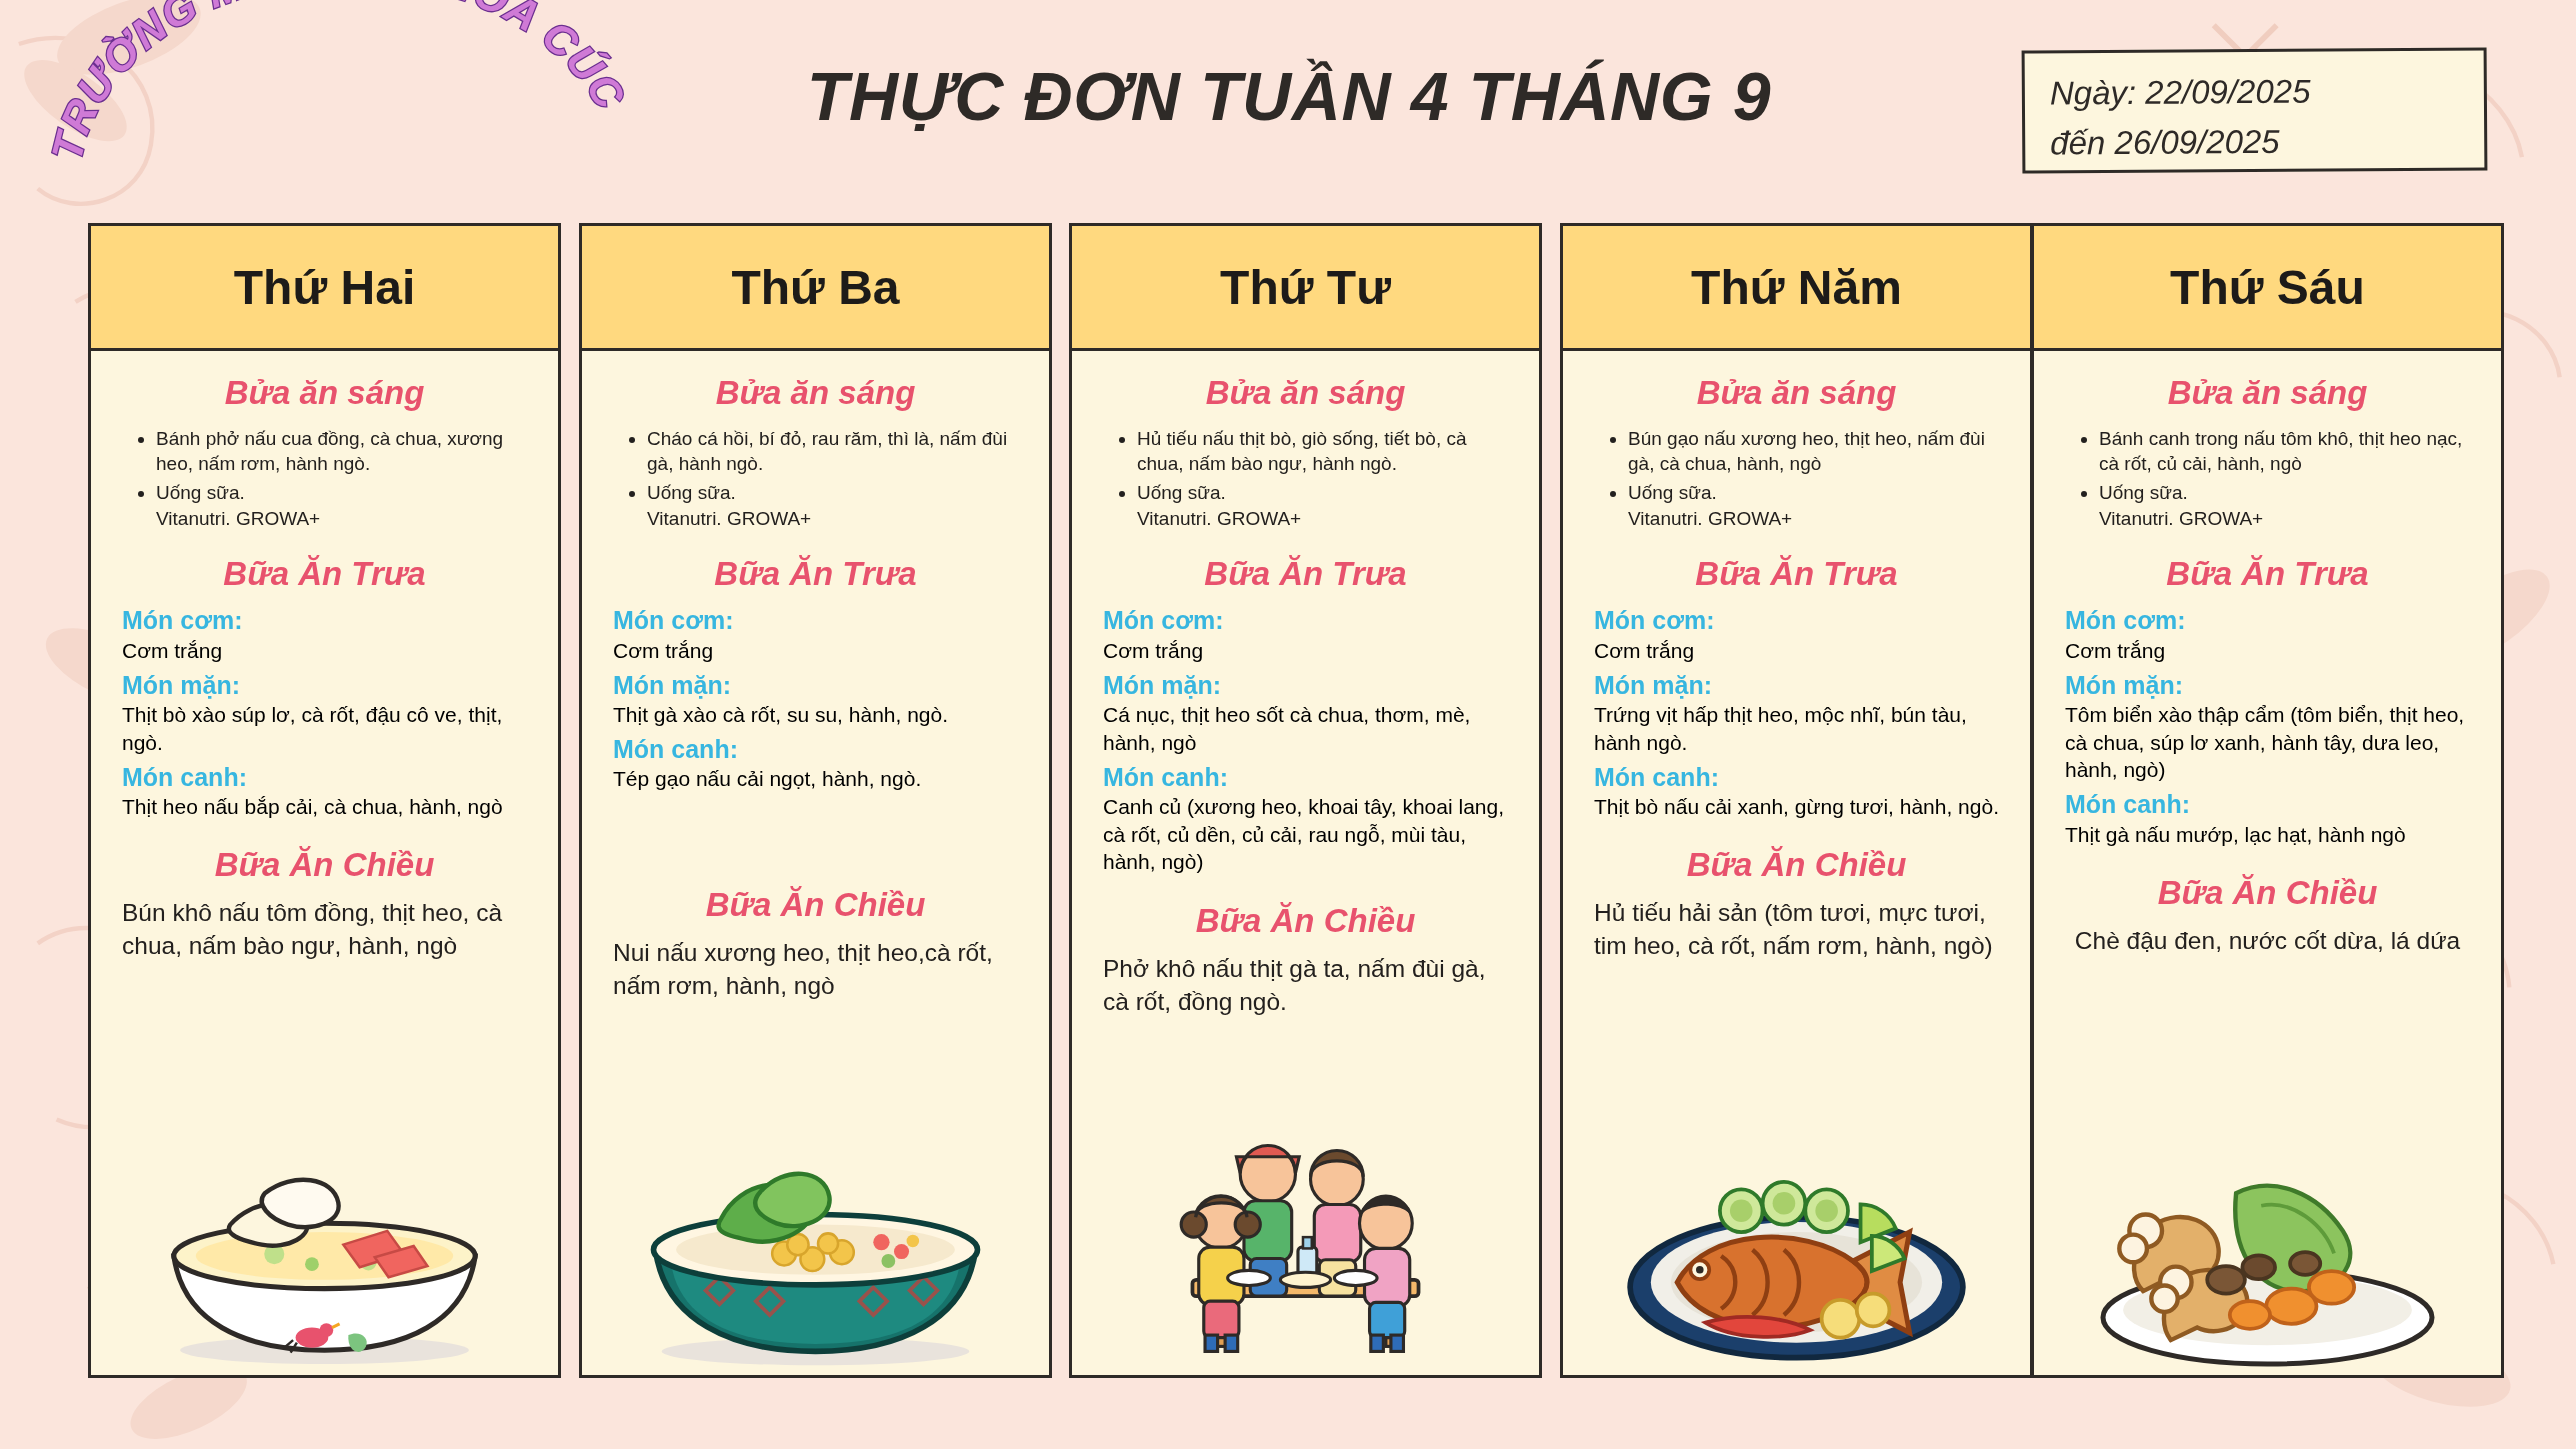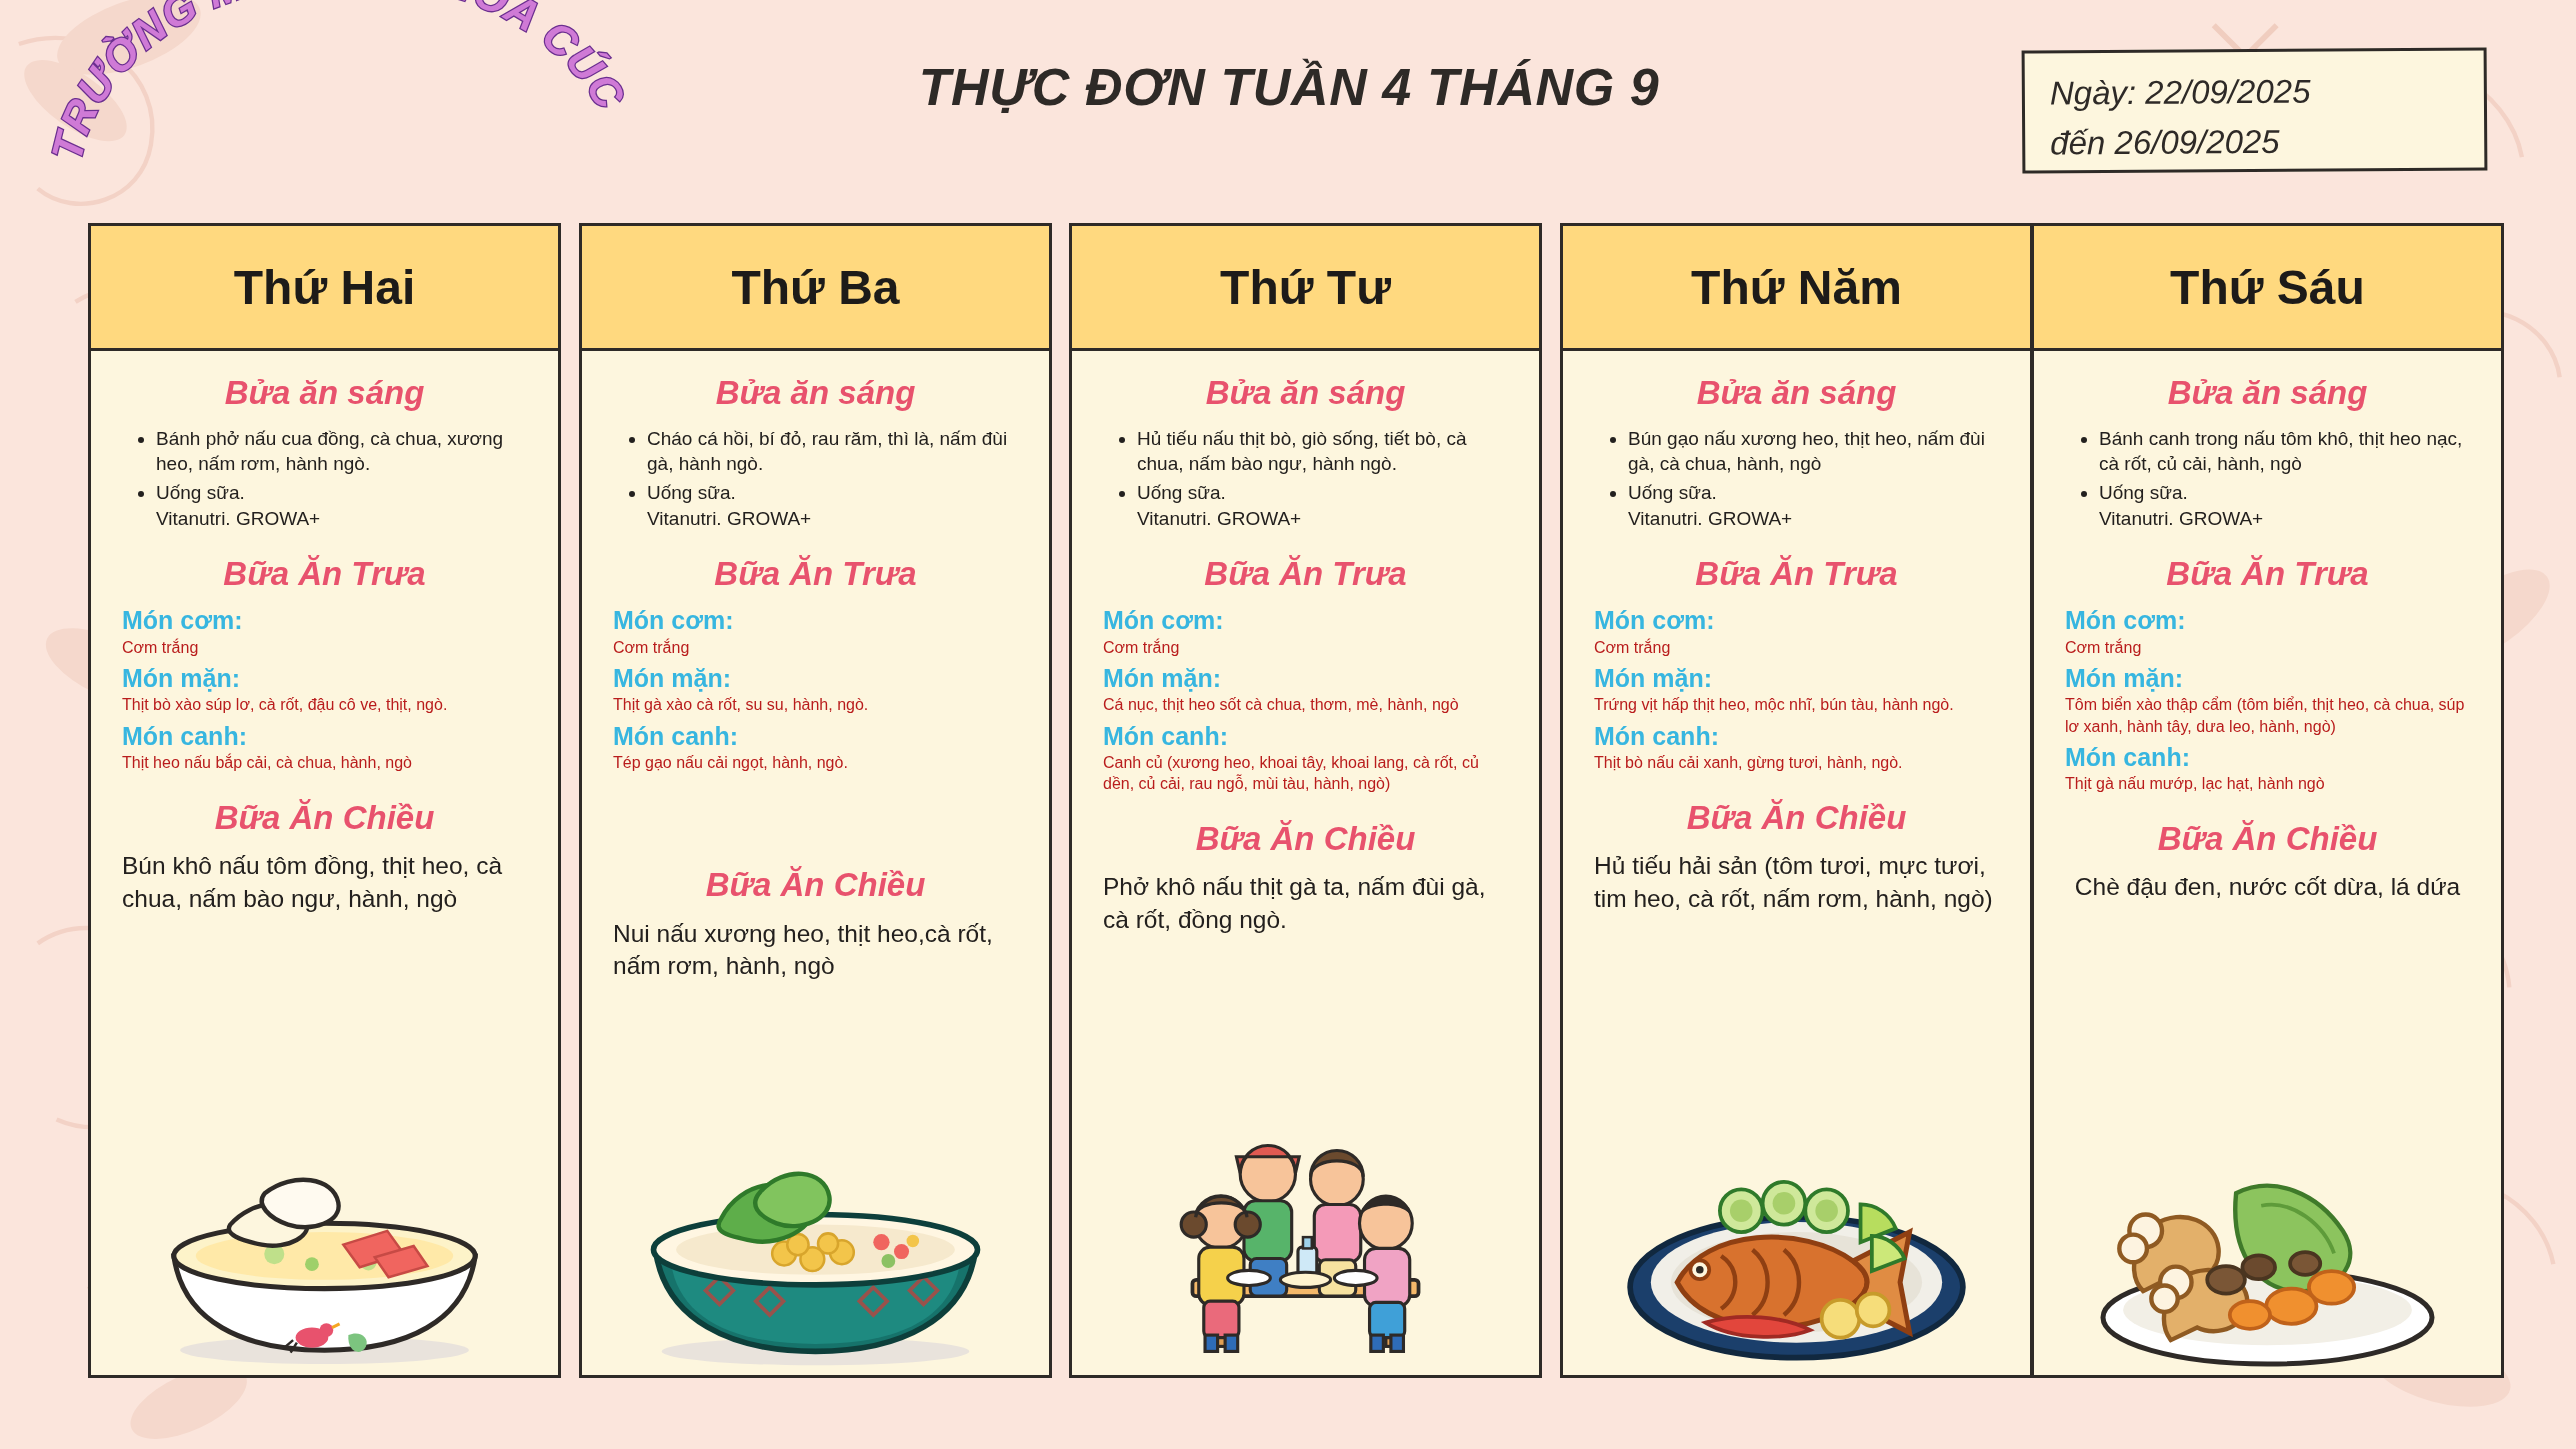--- a/index.html
+++ b/index.html
@@ -28,21 +28,21 @@
     letter-spacing:2px;
     fill:#cf7ad6;
     stroke:#6b2f8f;
     stroke-width:4px;
     paint-order: stroke fill;
   }
 
   .main-title {
     position:absolute; left:723px; top:57px; width:1132px;
     text-align:center;
-    font-size:52px; font-weight:bold; font-style:italic;
+    font-size:68px; font-weight:bold; font-style:italic;
     color:#2e2a27;
     letter-spacing:0.6px;
     font-family:"Liberation Sans", sans-serif;
     white-space:nowrap;
   }
 
   .date-box {
     position:absolute; left:2022px; top:49px; width:465px; height:123px;
     background:#fdf6de;
     border:3.1px solid #2e2a27;
@@ -100,21 +100,21 @@
   ul.dishes li {
     font-size:19px; line-height:1.34; color:#23201e; margin-bottom:3.8px;
   }
   ul.dishes li .sub { display:block; }
 
   .lunch-block .label {
     color:#37b6e0; font-size:25px; font-weight:bold; margin-top:6.3px;
   }
   .lunch-block .label.first { margin-top:0; }
   .lunch-block .val {
-    color:#b91c1c; font-size:16px; line-height:1.32; margin:1.3px 0 2.5px 0;
+    color:#000000; font-size:21px; line-height:1.32; margin:1.3px 0 2.5px 0;
   }
 
   .dinner-text {
     font-size:24.5px; line-height:1.34; color:#23201e;
   }
   .dinner-text.center { text-align:center; }
 
   
   .illus { position:absolute; bottom:6.3px; left:0; width:100%; height:270px; }
   .illus svg { width:100%; height:100%; display:block; overflow:visible; }

